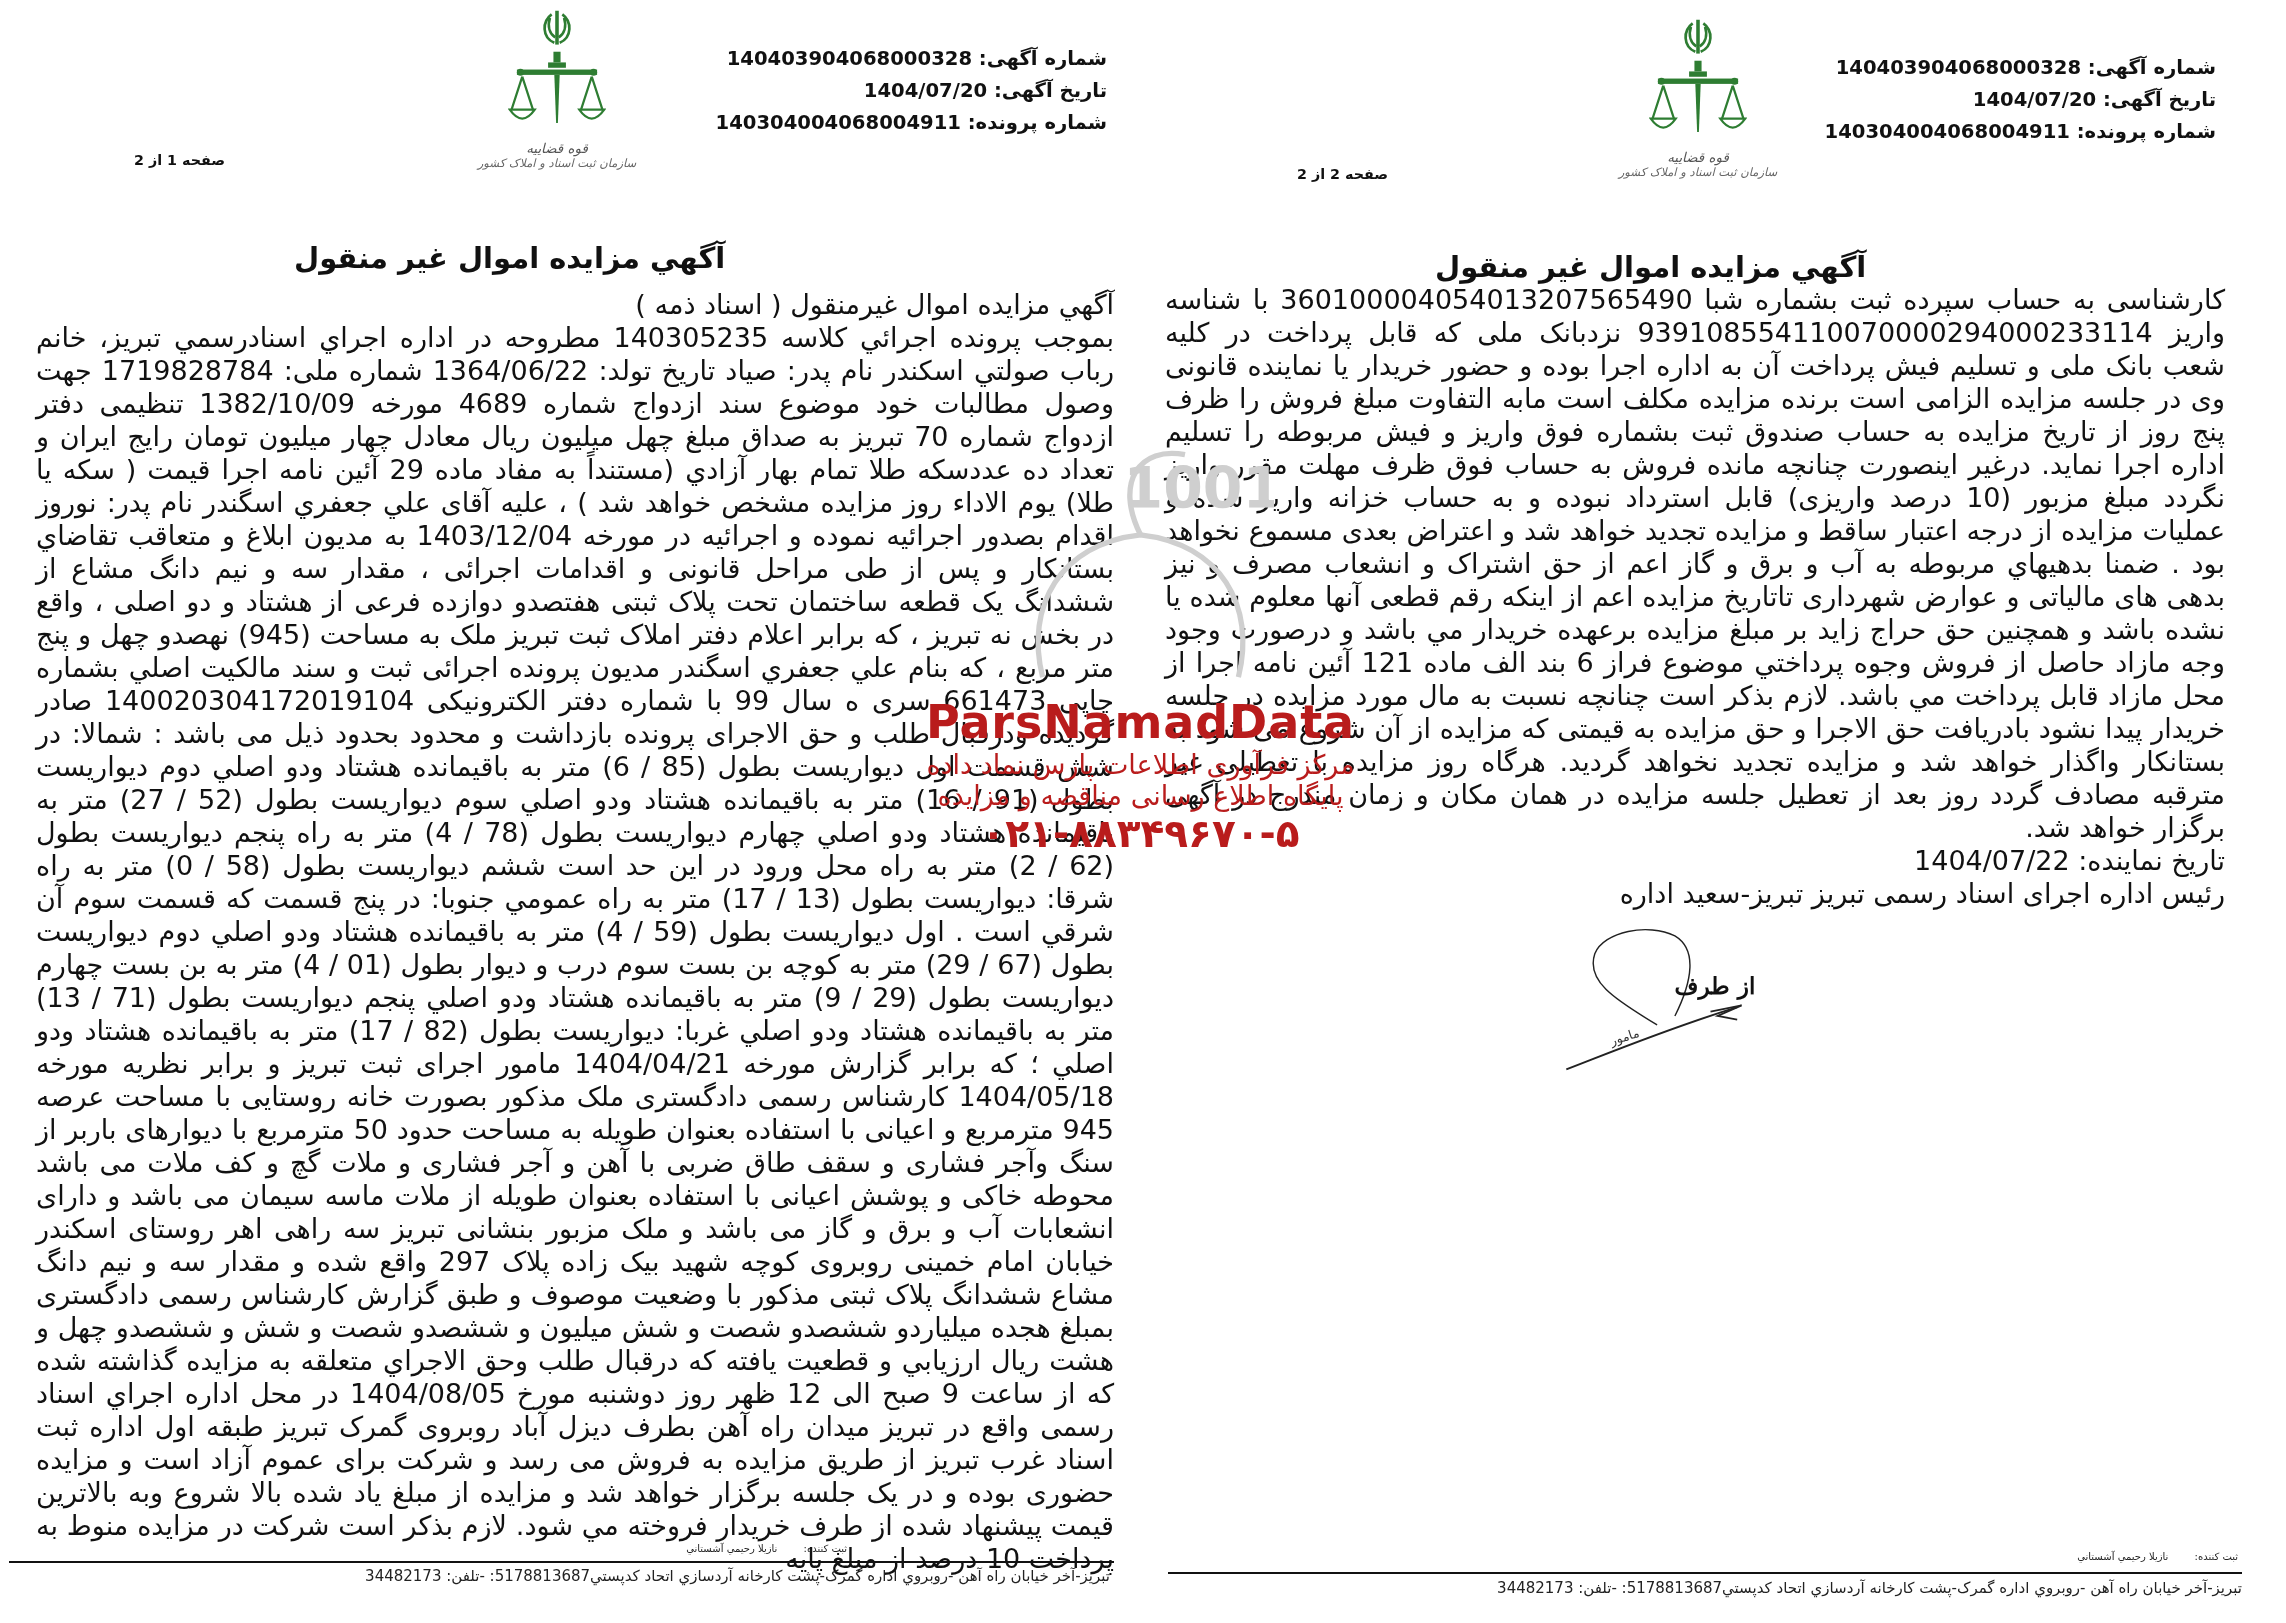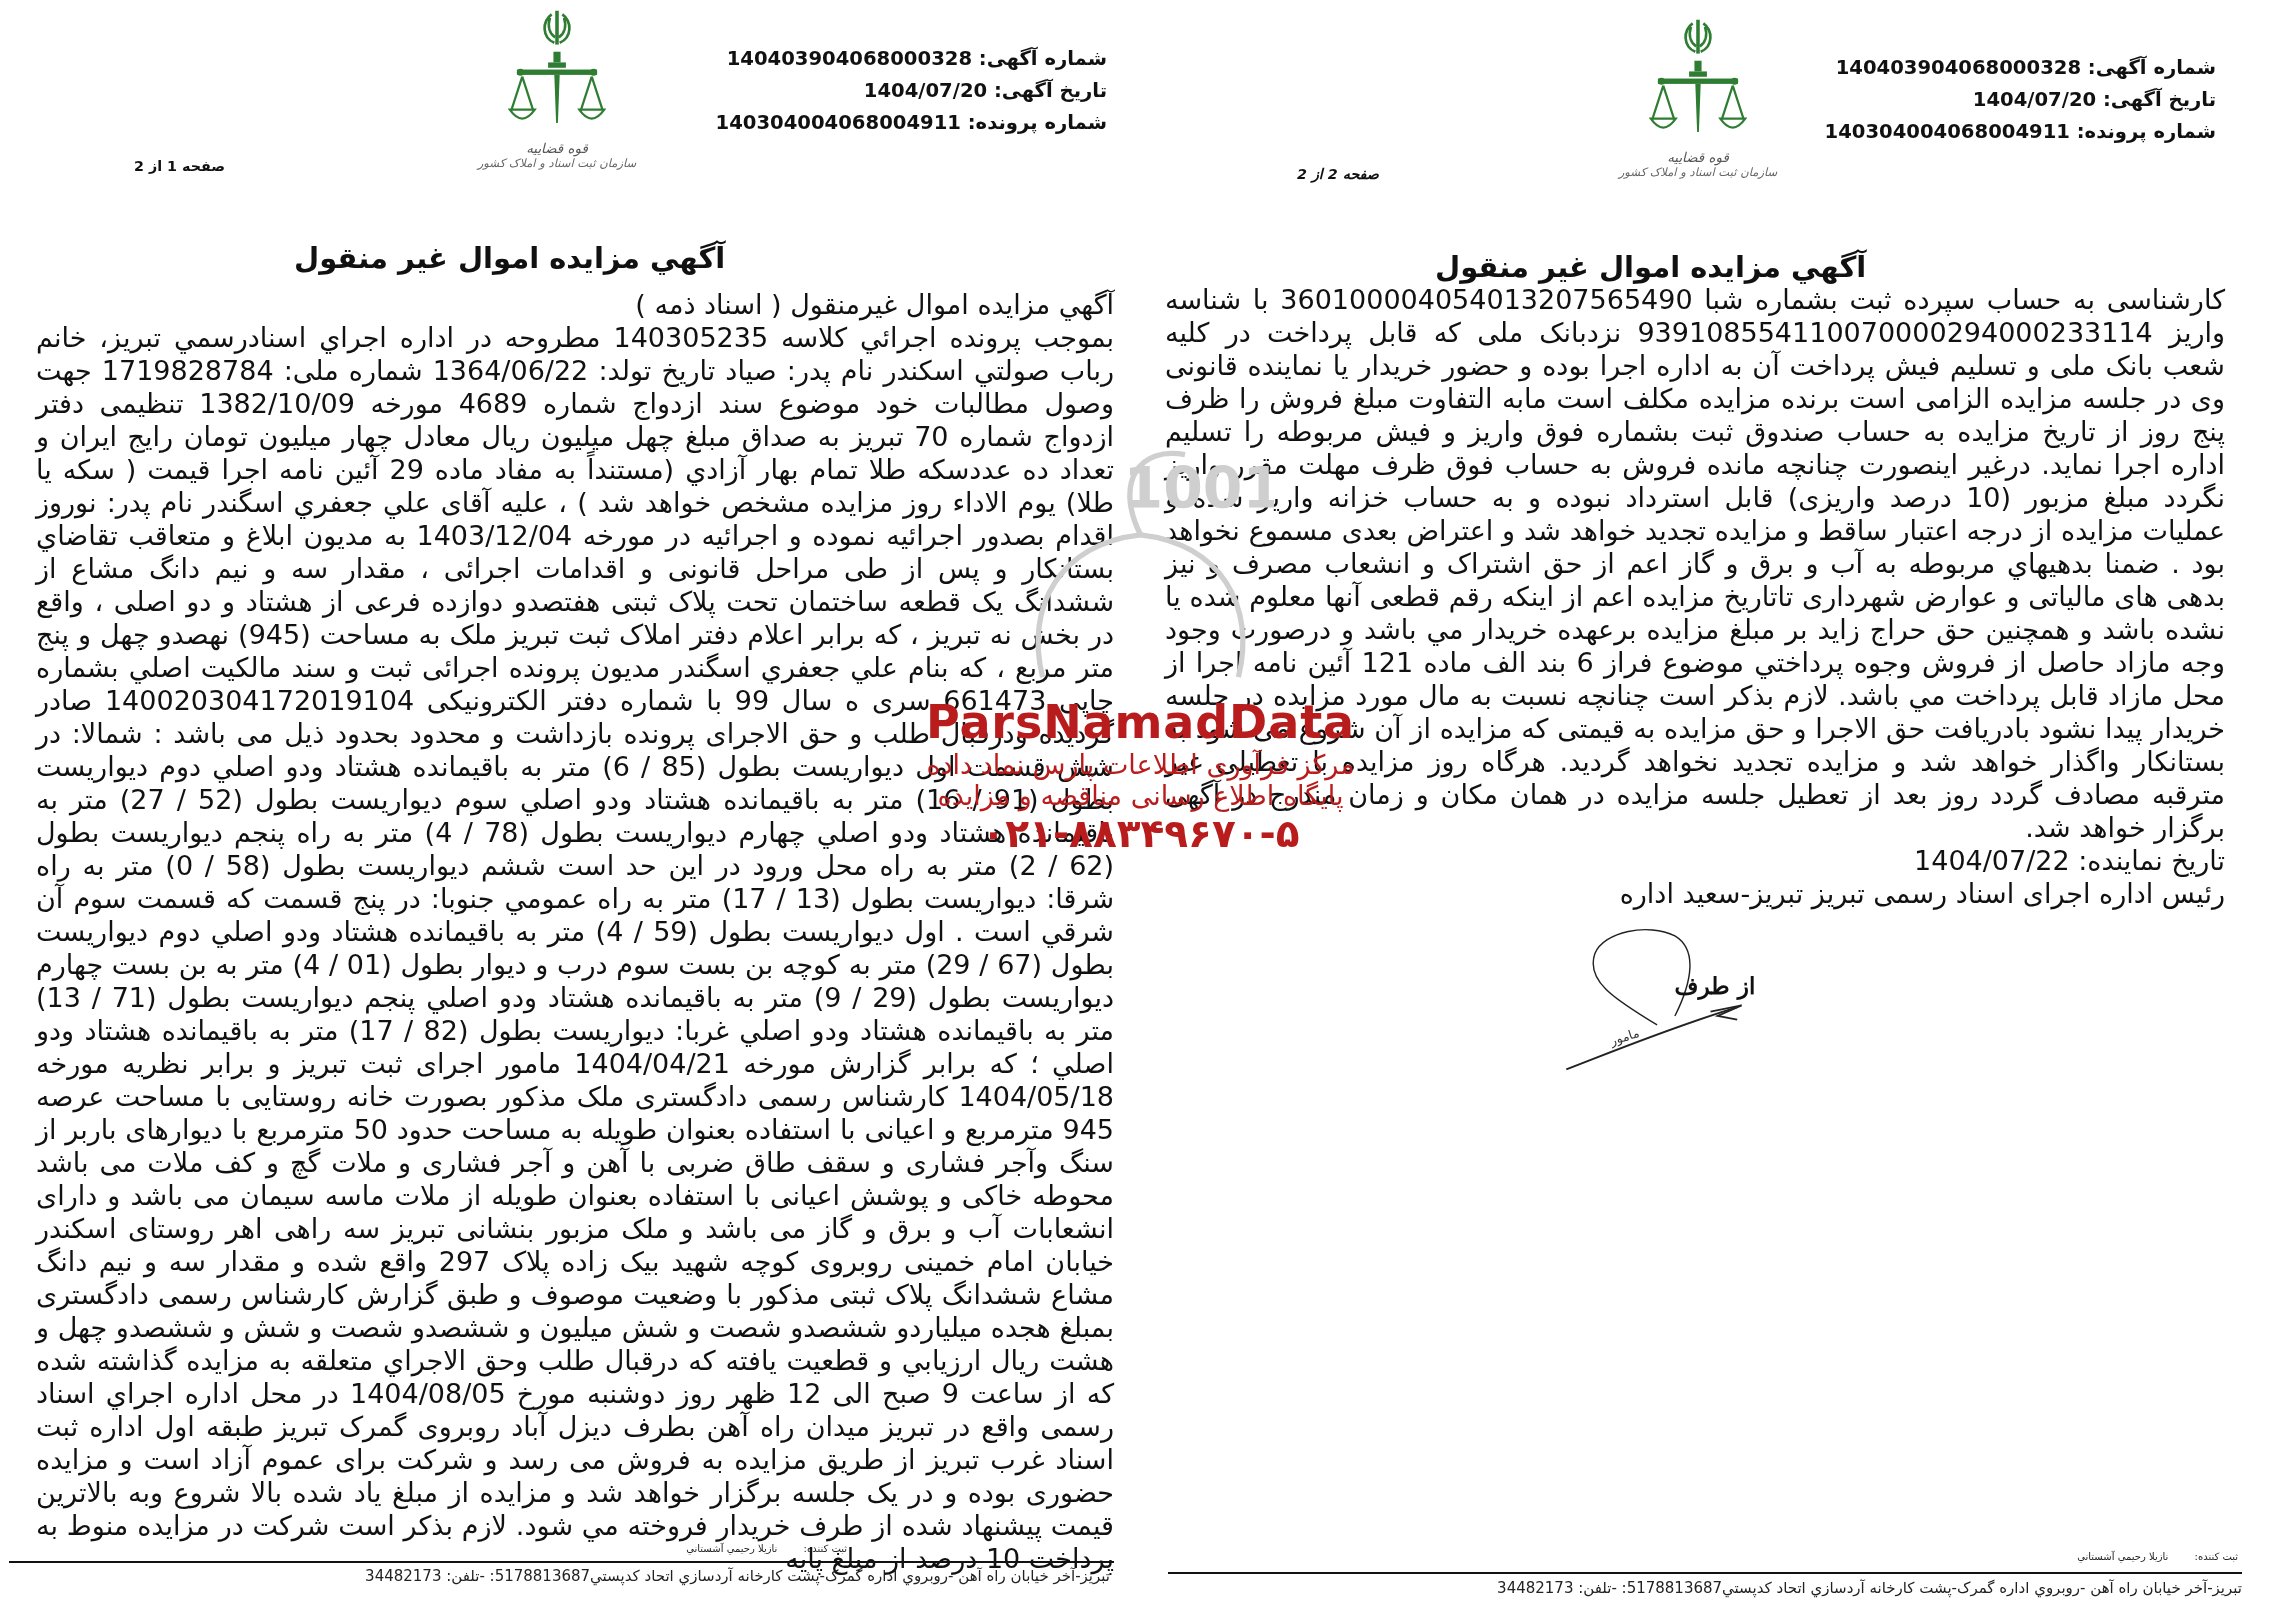--- a/index.html
+++ b/index.html
@@ -15,22 +15,22 @@
   .hdr .row span.val { font-weight:bold; }
 
   .emblem { position:absolute; width:98px; height:178px; }
   #page-left  .emblem { left:508px; top:7.1px; }
   #page-right .emblem { left:499px; top:16px; }
   .emblem svg { width:98px; height:134px; display:block; margin:0 auto; }
   .emblem .org1 { font-family:"DejaVu Serif",serif; font-size:13.4px; color:#555; text-align:center; direction:rtl; font-style:italic; }
   .emblem .org2 { font-family:"DejaVu Serif",serif; font-size:11.6px; color:#666; text-align:center; direction:rtl; font-style:italic; white-space:nowrap; margin-left:-36px; margin-right:-36px; }
 
   .pageno { position:absolute; direction:rtl; font-size:14.3px; font-weight:bold; white-space:nowrap; }
-  #page-left  .pageno { left:134px; top:158px; }
-  #page-right .pageno { left:147px; top:166px;font-style:italic; }
+  #page-left  .pageno { left:134px; top:152px; }
+  #page-right .pageno { left:147px; top:166px; }
 
   .title { position:absolute; direction:rtl; text-align:left; font-size:29px; font-weight:bold; white-space:nowrap; }
   #page-left  .title { left:294px; width:570px; top:241px; }
   #page-right .title { left:285px; width:570px; top:250px; }
 
   .body { position:absolute; direction:rtl; text-align:justify; text-align-last:right; font-size:27px; line-height:33px; }
   #page-left  .body { right:36px; width:1078px; top:288px; }
   #page-right .body { right:62px; width:1060px; top:283px; }
   .body p { margin:0; }
   .body .subtitle { text-align:right; }

